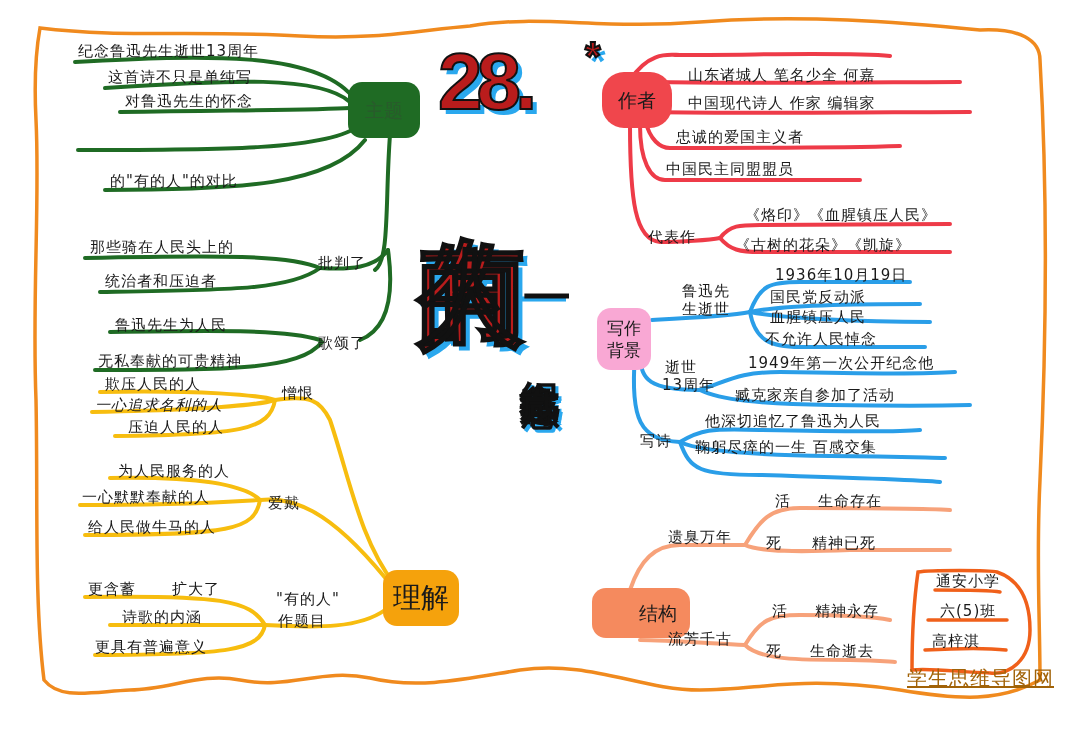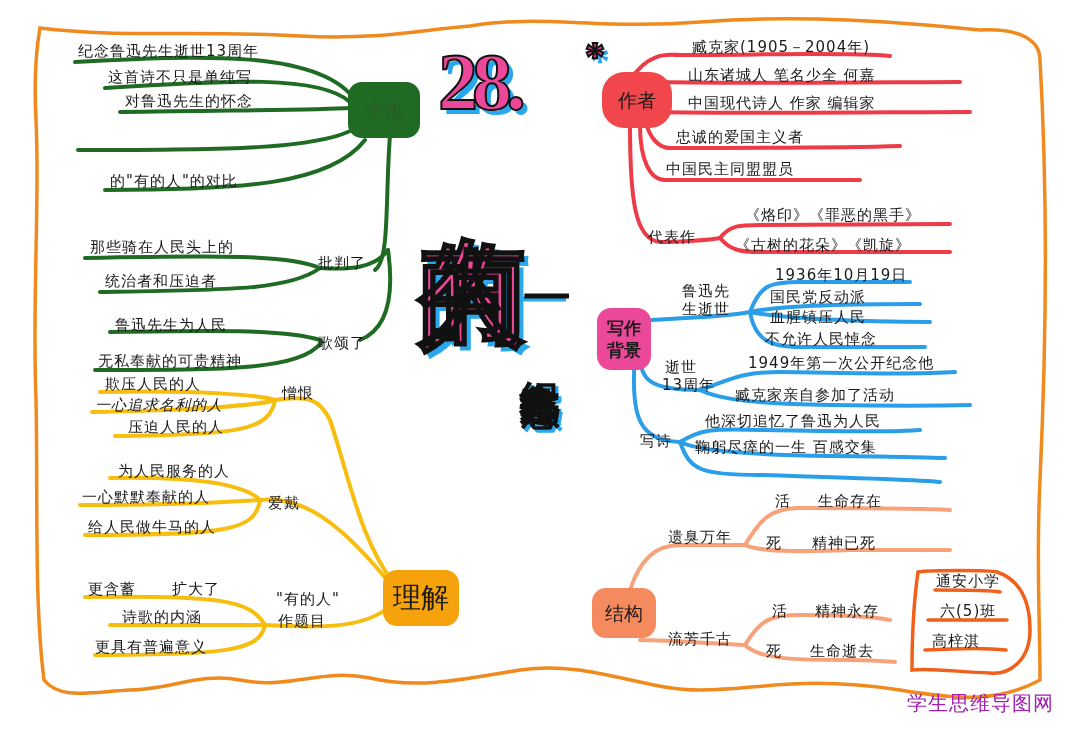--- a/index.html
+++ b/index.html
@@ -3,26 +3,26 @@
 <meta charset="utf-8">
 <style>
   html,body{margin:0;padding:0;background:#ffffff;}
   body{width:1080px;height:734px;position:relative;overflow:hidden;font-family:"DejaVu Sans",sans-serif;}
   .canvas{position:absolute;left:0;top:0;width:1080px;height:734px;}
   svg.lines{position:absolute;left:0;top:0;}
   .t{position:absolute;font-size:15px;color:#1a1a1a;white-space:nowrap;letter-spacing:1px;line-height:18px;}
   .node{position:absolute;display:flex;align-items:center;justify-content:center;text-align:center;font-size:19px;color:#1a1a1a;border-radius:14px;line-height:22px;}
   .node.green{background:#1f6b24;color:#2a5a2c;}
   .node.red{background:#f0464c;}
-  .node.blue{background:#ec4899;font-weight:bold;}
+  .node.blue{background:#f9a8d4;}
   .node.orange{background:#f5a20c;}
   .node.salmon{background:#f58a5e;}
-  .big{position:absolute;font-weight:bold;color:#ec4899;-webkit-text-stroke:2px #111;text-shadow:5px 5px 0 #2aa8ee;font-family:Liberation Serif, serif;line-height:1;}
+  .big{position:absolute;font-weight:bold;color:#b91c1c;-webkit-text-stroke:2px #111;text-shadow:5px 5px 0 #2aa8ee;font-family:Liberation Sans, sans-serif;line-height:1;}
   .sub{position:absolute;font-weight:bold;color:#111;text-shadow:3px 3px 0 #2aa8ee;font-size:40px;line-height:1;writing-mode:vertical-rl;font-family:"DejaVu Sans",sans-serif;}
-  .watermark{position:absolute;right:26px;bottom:17px;color:#a21caf;font-size:20px;letter-spacing:1px;}
+  .watermark{position:absolute;right:26px;bottom:42px;color:#a16207;font-size:20px;letter-spacing:1px;text-decoration:underline;}
 </style>
 </head>
 <body>
 
 <div class="canvas">
 
   <svg class="lines" width="1080" height="734">
 
     <path d="M40,28 C120,38 200,30 300,36 C380,40 420,30 470,26 C540,14 600,30 700,22 C800,14 900,22 980,30 C1020,28 1040,40 1040,60 C1048,200 1046,350 1040,480 C1036,560 1040,620 1040,680 C1000,702 960,700 900,690 C800,675 760,690 700,690 C640,690 590,660 520,670 C470,678 420,690 370,678 C320,668 290,690 240,680 C200,672 170,690 130,690 C90,692 60,700 44,680 C34,600 38,500 36,400 C32,300 40,200 36,120 C34,80 36,50 40,28 Z" fill="none" stroke="#f08a1e" stroke-width="3.5"></path>
 
@@ -134,48 +134,47 @@
   <div class="t" style="left:276px;top:590px;">"有的人"</div>
   <div class="t" style="left:278px;top:612px;">作题目</div>
   <div class="t" style="left:88px;top:580px;">更含蓄</div>
   <div class="t" style="left:172px;top:580px;">扩大了</div>
   <div class="t" style="left:122px;top:608px;">诗歌的内涵</div>
   <div class="t" style="left:95px;top:638px;">更具有普遍意义</div>
 
   <div class="node red" style="left:602px;top:72px;width:70px;height:56px;border-radius:22px;">
       <span>作者</span>
     </div>
-  <div class="t" style="left:692px;top:38px;">臧克家(1905－2004年)</div>
   <div class="t" style="left:688px;top:94px;">中国现代诗人  作家  编辑家</div>
   <div class="t" style="left:688px;top:66px;">山东诸城人  笔名少全  何嘉</div>
   <div class="t" style="left:676px;top:128px;">忠诚的爱国主义者</div>
   <div class="t" style="left:666px;top:160px;">中国民主同盟盟员</div>
   <div class="t" style="left:648px;top:228px;">代表作</div>
-  <div class="t" style="left:745px;top:206px;">《烙印》《罪恶的黑手》</div>
+  <div class="t" style="left:745px;top:206px;">《烙印》《血腥镇压人民》</div>
   <div class="t" style="left:735px;top:236px;">《古树的花朵》《凯旋》</div>
 
   <div class="node blue" style="left:597px;top:308px;width:54px;height:62px;flex-direction:column;font-size:17px;">
       <span>写作</span>
       <span>背景</span>
     </div>
   <div class="t" style="left:682px;top:282px;">鲁迅先</div>
   <div class="t" style="left:682px;top:300px;">生逝世</div>
   <div class="t" style="left:775px;top:266px;">1936年10月19日</div>
   <div class="t" style="left:770px;top:288px;">国民党反动派</div>
   <div class="t" style="left:770px;top:308px;">血腥镇压人民</div>
   <div class="t" style="left:765px;top:330px;">不允许人民悼念</div>
   <div class="t" style="left:665px;top:358px;">逝世</div>
   <div class="t" style="left:662px;top:376px;">13周年</div>
   <div class="t" style="left:748px;top:354px;">1949年第一次公开纪念他</div>
   <div class="t" style="left:735px;top:386px;">臧克家亲自参加了活动</div>
   <div class="t" style="left:640px;top:432px;">写诗</div>
   <div class="t" style="left:705px;top:412px;">他深切追忆了鲁迅为人民</div>
   <div class="t" style="left:695px;top:438px;">鞠躬尽瘁的一生 百感交集</div>
 
-  <div class="node salmon" style="left:592px;top:588px;width:64px;height:50px;">
+  <div class="node salmon" style="left:592px;top:588px;width:64px;height:50px;padding-left:34px;">
       <span>结构</span>
     </div>
   <div class="t" style="left:668px;top:528px;">遗臭万年</div>
   <div class="t" style="left:775px;top:492px;">活</div>
   <div class="t" style="left:818px;top:492px;">生命存在</div>
   <div class="t" style="left:766px;top:534px;">死</div>
   <div class="t" style="left:812px;top:534px;">精神已死</div>
   <div class="t" style="left:668px;top:630px;">流芳千古</div>
   <div class="t" style="left:772px;top:602px;">活</div>
   <div class="t" style="left:815px;top:602px;">精神永存</div>

